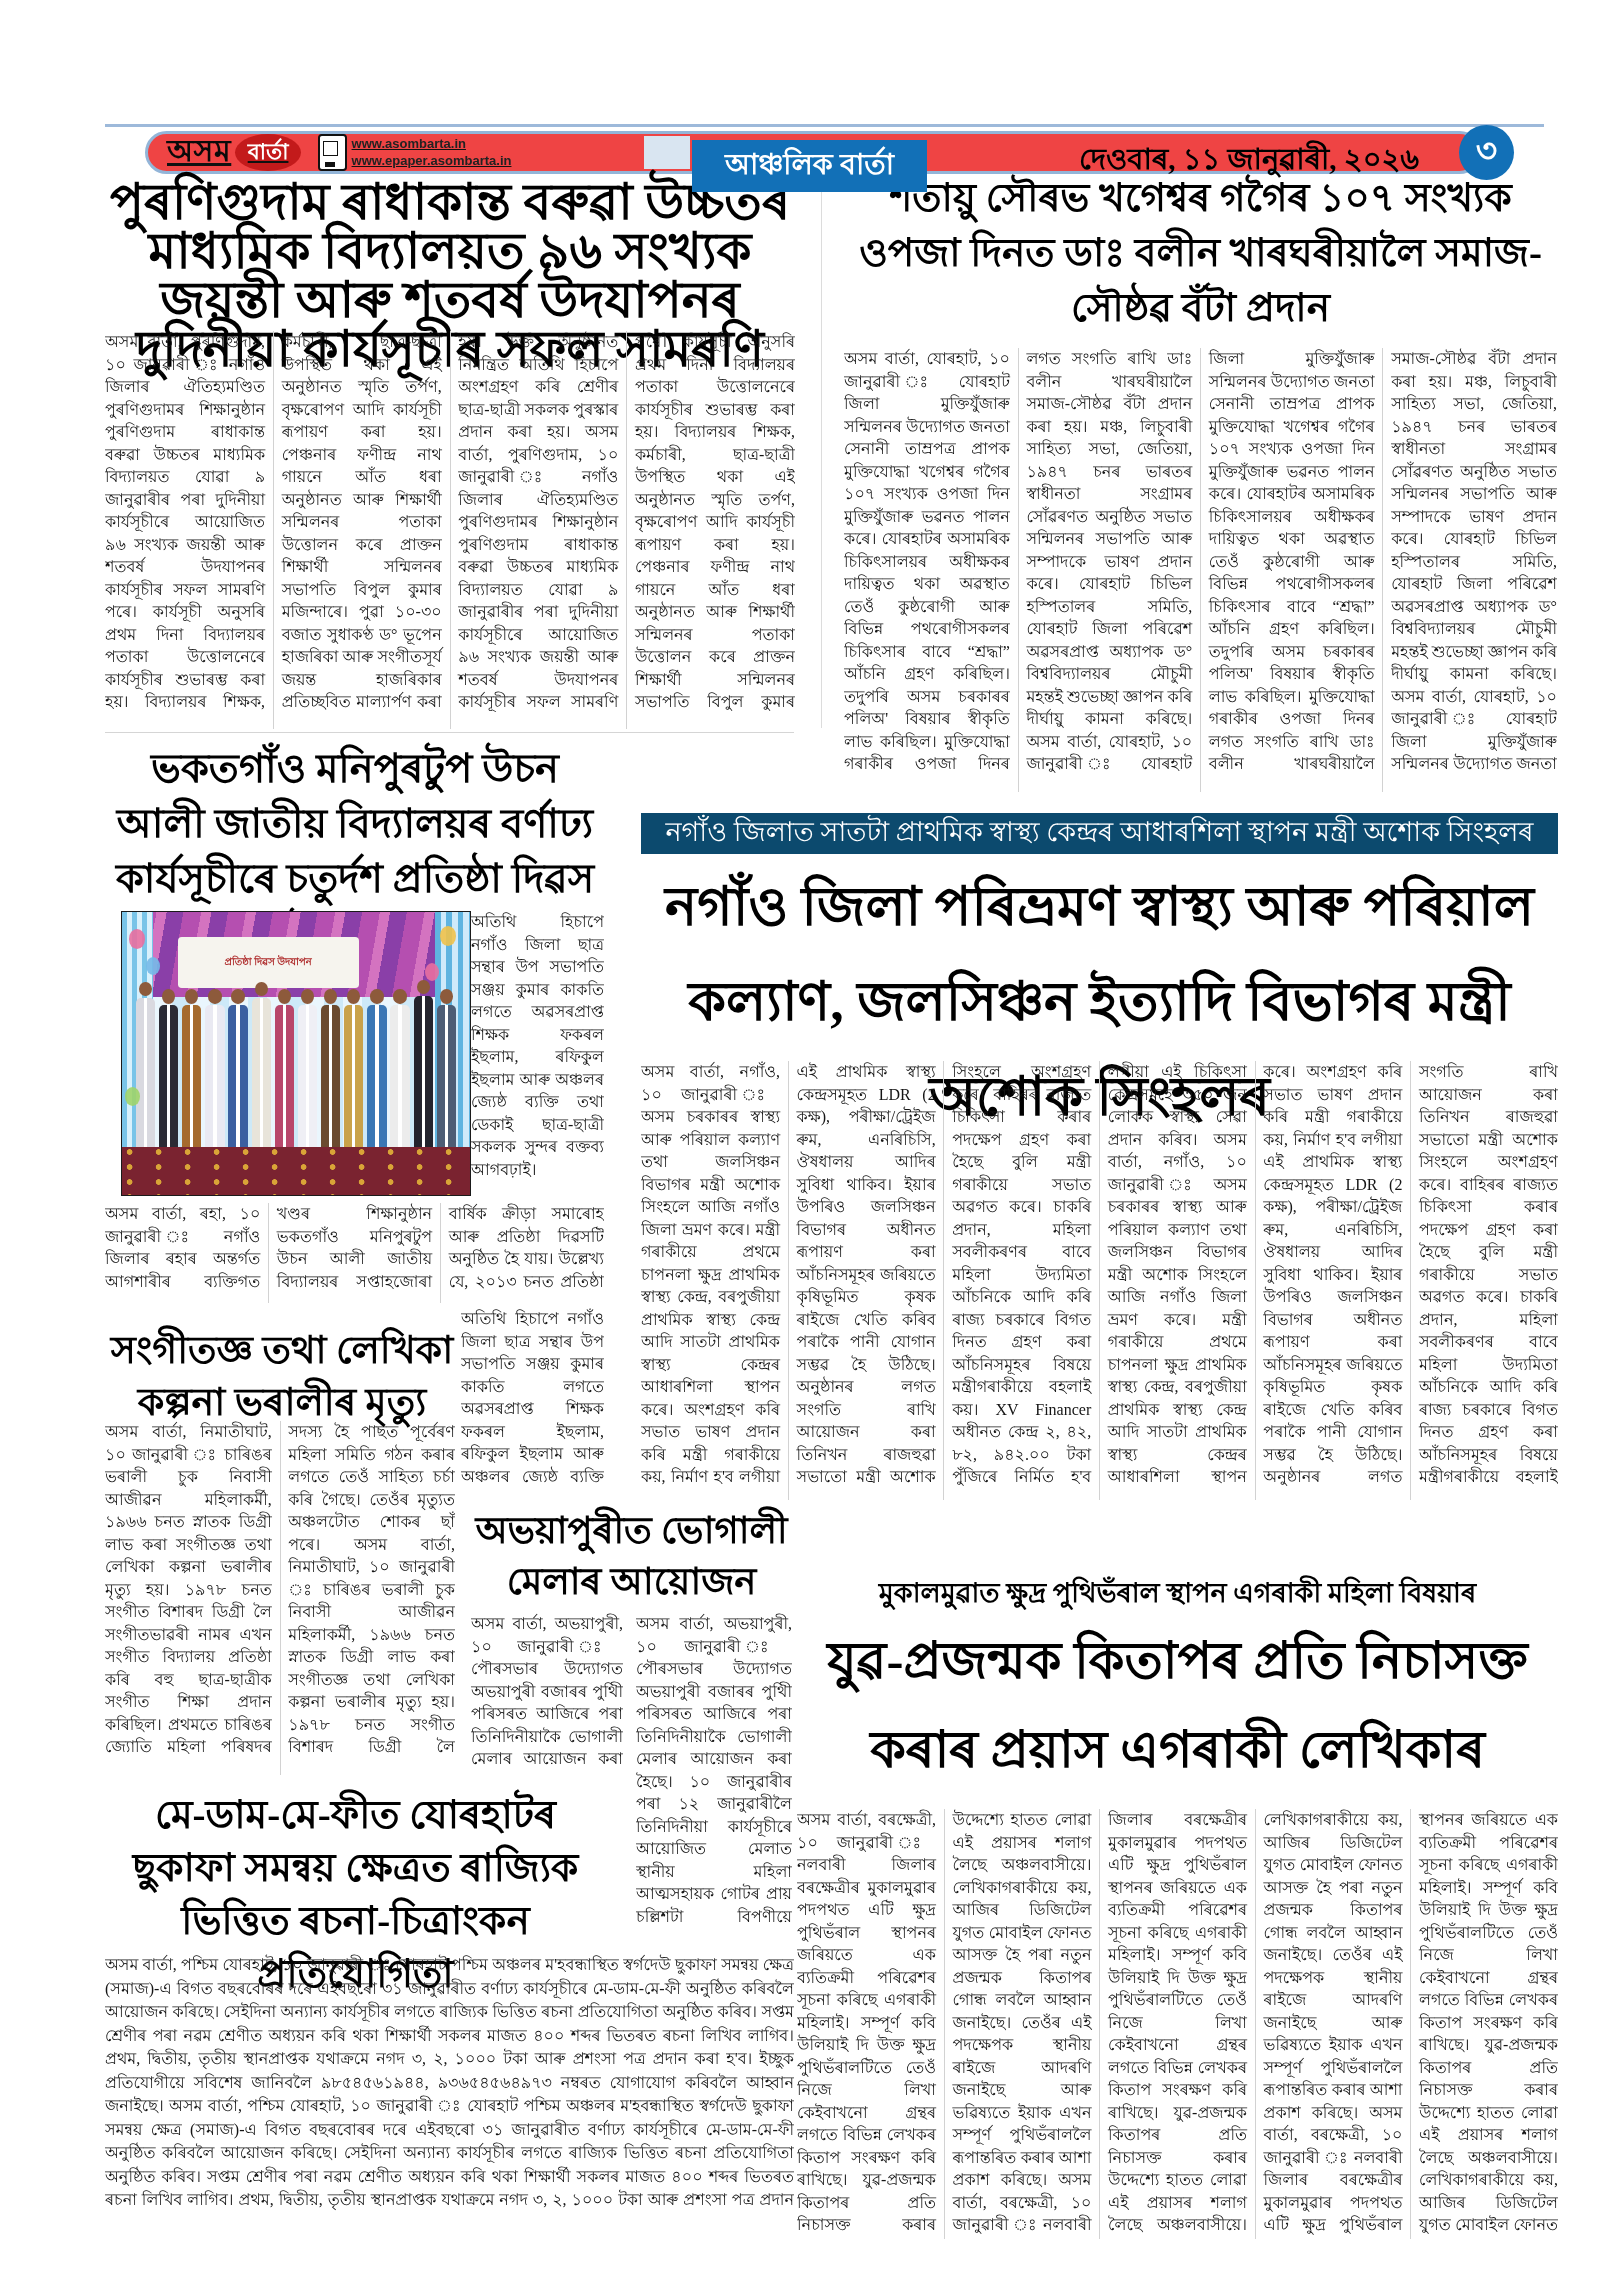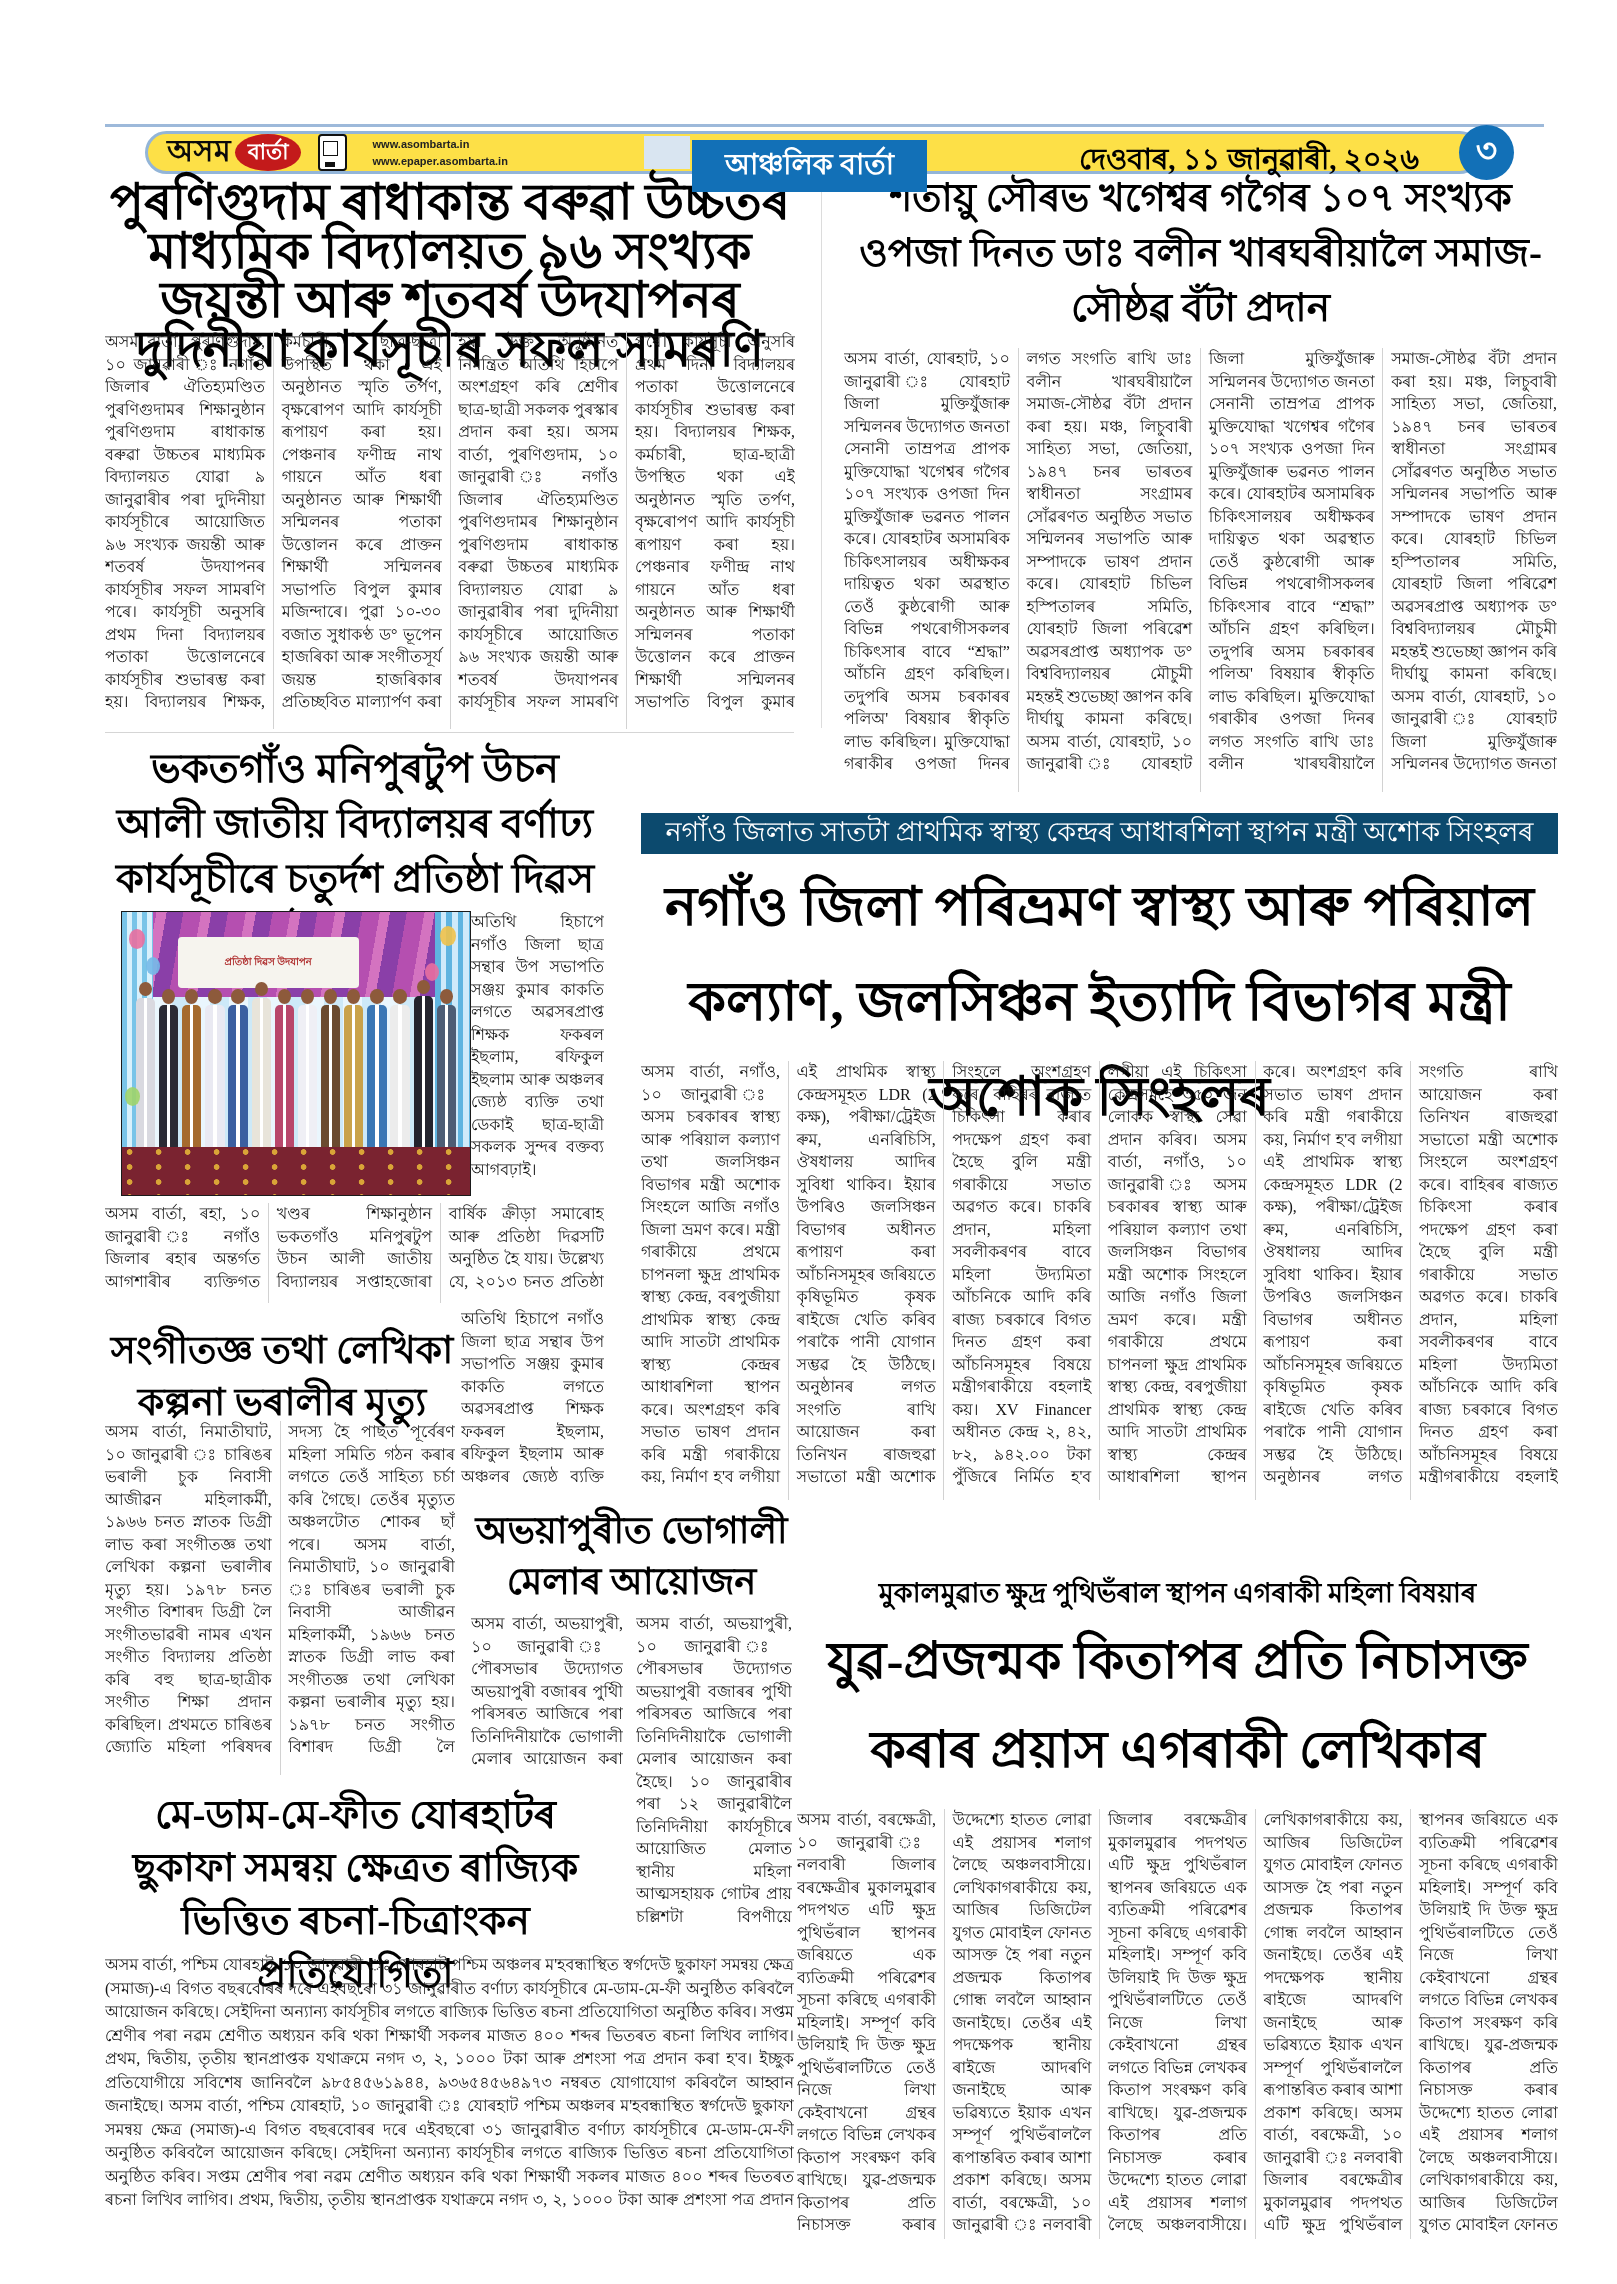--- a/index.html
+++ b/index.html
@@ -15,35 +15,35 @@
   }
   .cols-1{column-count:1;}
   .cols-2{column-count:2;}
   .cols-3{column-count:3;}
   .cols-4{column-count:4;}
   .cols-5{column-count:5;}
   .cols-6{column-count:6;}
   
   .topline{background:#9db9da;}
   .header-pill{
-    background:#fde047;border:3.2px solid #93b5d8;border-radius:24px;
-    display:flex;align-items:center;padding-left:19px;box-sizing:border-box;
+    background:#ef4444;border:3.2px solid #93b5d8;border-radius:24px;
+    display:flex;align-items:center;padding-left:19px;box-sizing:border-box;text-decoration:underline;
   }
   .brand{display:flex;align-items:center;gap:3.8px;}
   .brand-black{font-weight:bold;font-size:30px;color:#0a0a0a;letter-spacing:0.6px;}
   .brand-red{
     background:#c31a1b;color:#fff;font-weight:bold;font-size:21.6px;
     width:66px;height:37px;border-radius:50%;display:flex;align-items:center;justify-content:center;
   }
   .phone-icon{
     width:25px;height:33px;border:2.5px solid #111;border-radius:3.8px;margin-left:16.5px;position:relative;background:#fff;
   }
   .phone-icon:before{content:"";position:absolute;left:3.8px;top:5px;width:12.7px;height:12.7px;border:1.9px solid #111;}
   .phone-icon:after{content:"";position:absolute;left:5px;bottom:2.5px;width:10px;height:5px;background:#111;}
-  .urls{margin-left:26px;font-family:"Liberation Sans",sans-serif;font-weight:bold;font-size:11px;line-height:16.5px;color:#222;}
+  .urls{margin-left:5px;font-family:"Liberation Sans",sans-serif;font-weight:bold;font-size:13px;line-height:16.5px;color:#222;}
   .section-box{
     background:#1270b7;color:#ffffff;font-weight:bold;font-size:28.6px;
     display:flex;align-items:center;justify-content:center;z-index:3;
   }
   .pill-filler{background:#d9e5f1;z-index:2;}
   .date-text{font-weight:bold;font-size:29px;text-align:left;color:#000;}
   .page-circle{
     background:#1270b7;color:#fff;border-radius:50%;display:flex;align-items:center;justify-content:center;
     font-weight:bold;font-size:33px;z-index:3;
   }

